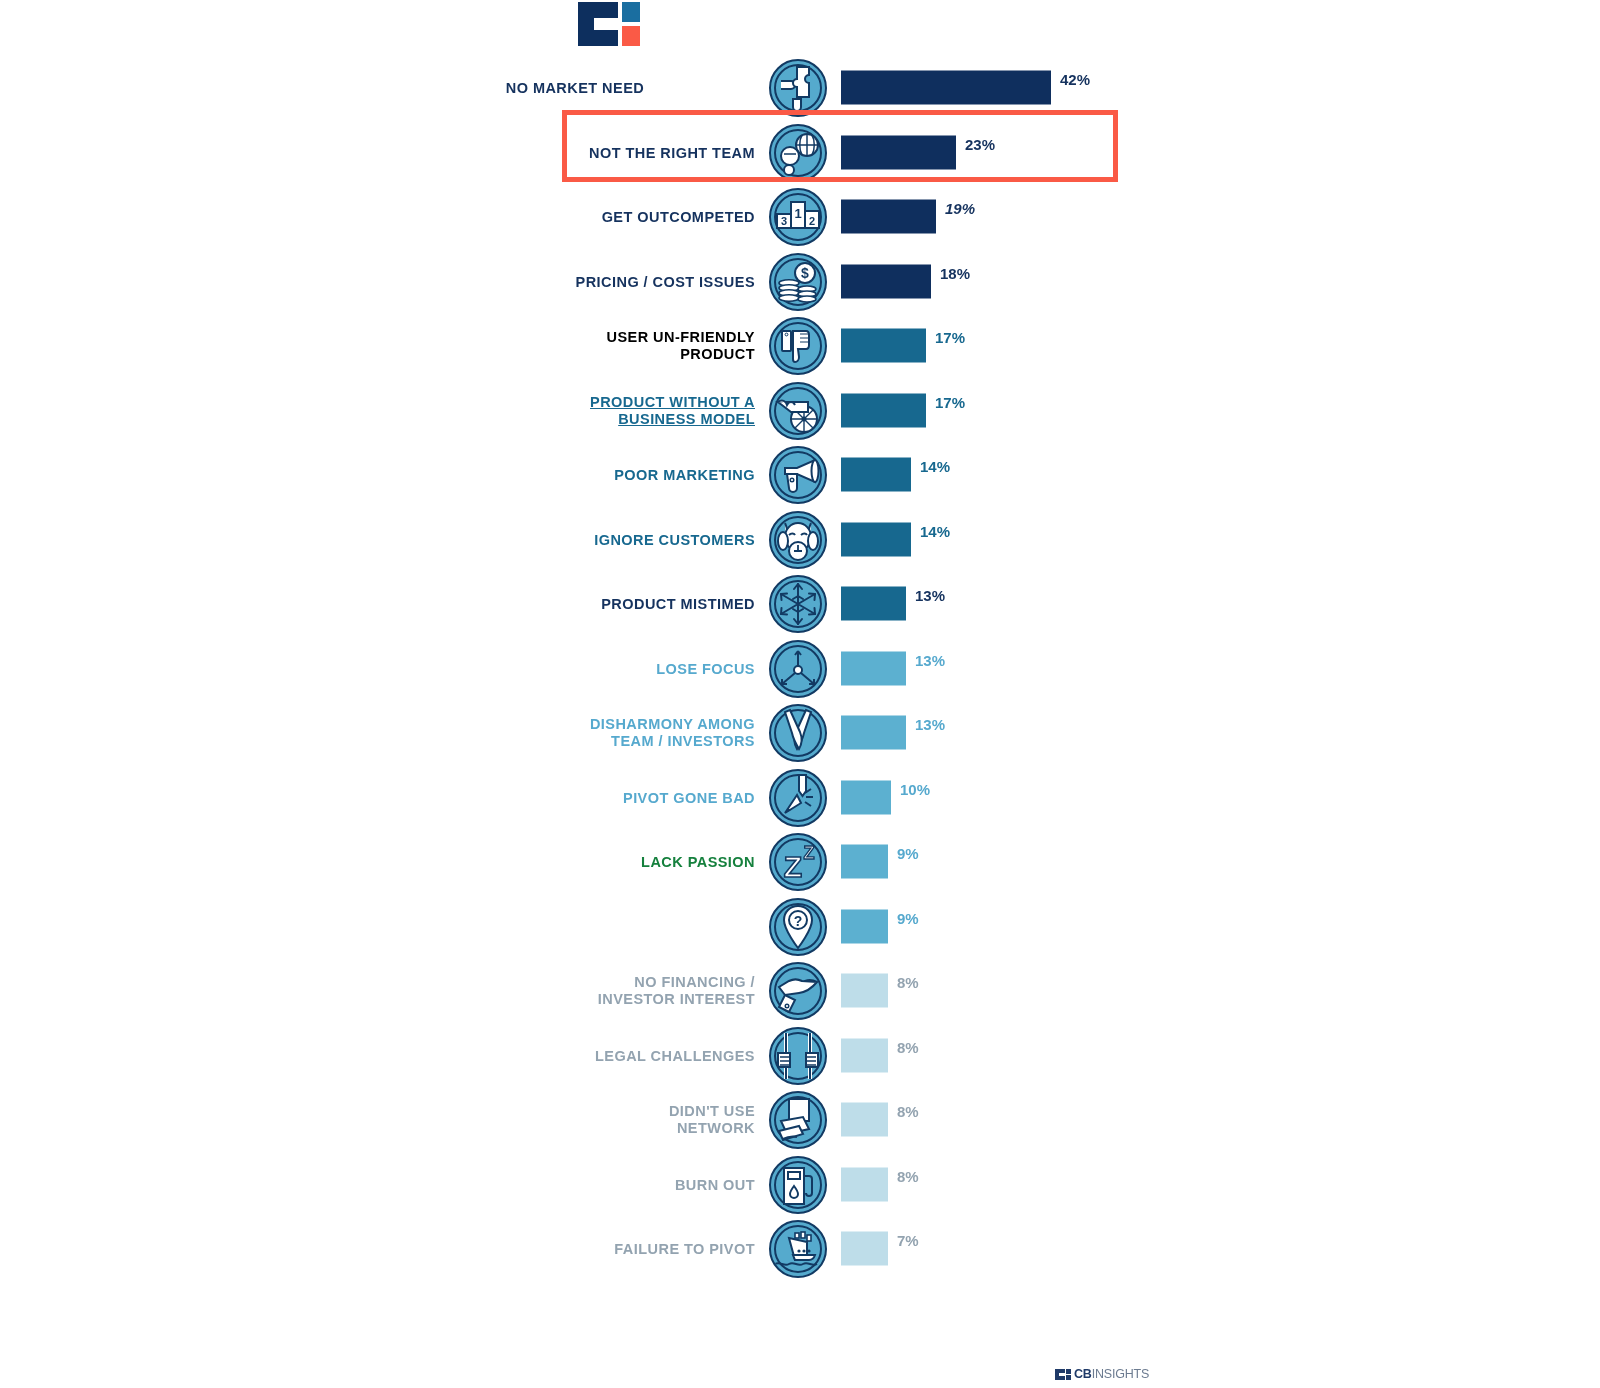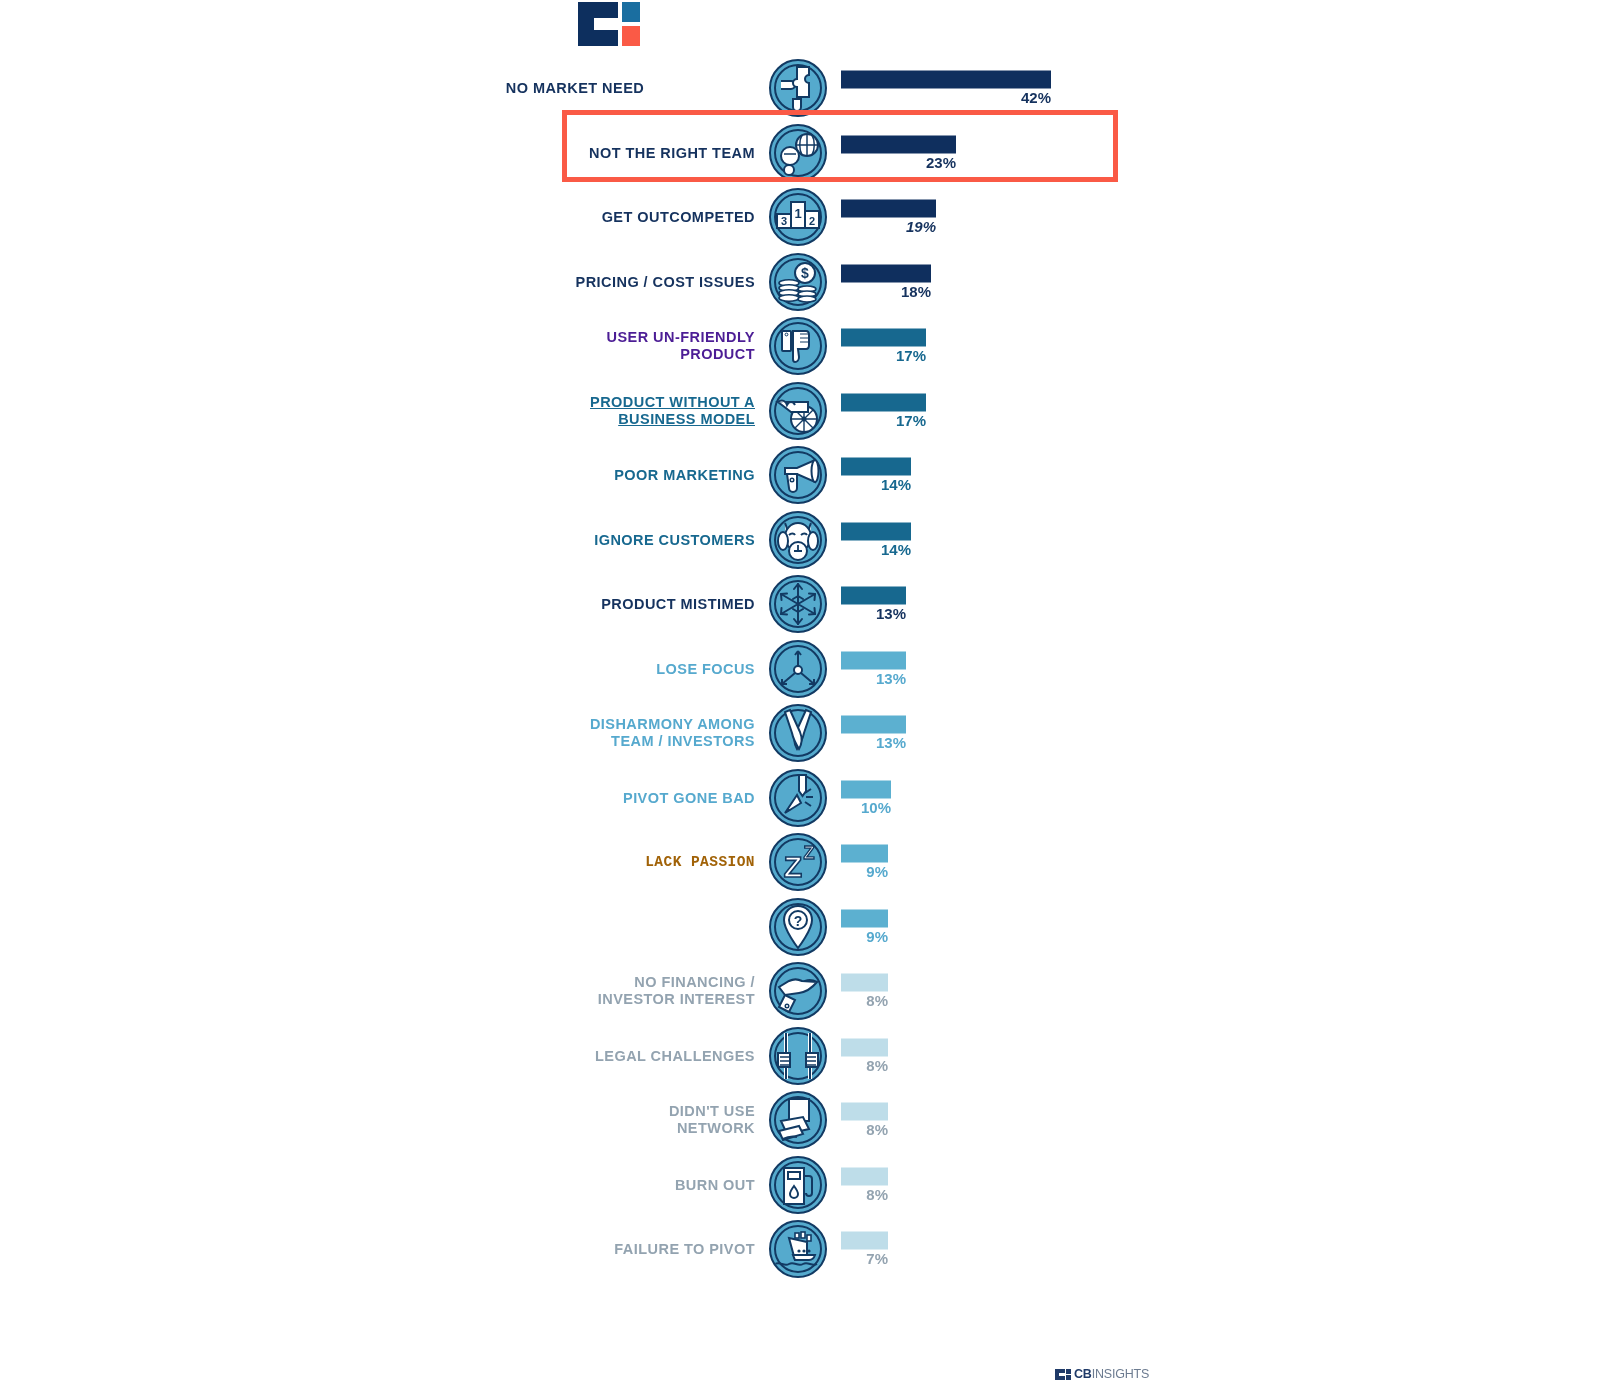--- a/index.html
+++ b/index.html
@@ -124,22 +124,21 @@
     overflow: hidden;
   }
   .icon-circle svg { display:block; }
   .bar-zone {
     position: absolute;
     left: 841px;
     top: 50%;
     transform: translateY(-50%);
     height: 35px;
     display: flex;
-    align-items: flex-end;
-    flex-direction: column;
+    align-items: flex-start;
   }
   .bar {
     height: 34px;
   }
   .bar-value {
     margin-left: 9px;
     font-size: 15px;
     font-weight: bold;
     white-space: nowrap;
   }
@@ -278,21 +277,21 @@
      </g>
    </svg>
         </div>
       </div>
       <div class="bar-zone">
         <div class="bar" style="background: rgb(15, 47, 94); width: 90px;"></div>
         <div class="bar-value" style="color: rgb(21, 50, 94);">18%</div>
       </div>
     </div>
     <div class="row">
-      <div class="label" style="color: #4c1d95;">
+      <div class="label" style="color: #000000;">
         <div>USER UN-FRIENDLY</div>
         <div>PRODUCT</div>
       </div>
       <div class="icon-wrap">
         <div class="icon-circle">
           <svg width="50" height="50" viewBox="0 0 50 50">
      <circle cx="25" cy="25" r="23" fill="none" stroke="#123a63" stroke-width="2"></circle>
      <rect x="9" y="10" width="9" height="20" rx="1" fill="#ffffff" stroke="#123a63" stroke-width="2"></rect>
      <circle cx="13.5" cy="13.5" r="1.4" fill="none" stroke="#123a63"></circle>
      <path d="M19 10h14c2 0 3 2 3 4v10c0 2-1 4-3 4h-8l1 8c0 3-2 5-4 5-1 0-2-1-2-3V10z" fill="#ffffff" stroke="#123a63" stroke-width="2"></path>
@@ -452,21 +451,21 @@
      </g>
    </svg>
         </div>
       </div>
       <div class="bar-zone">
         <div class="bar" style="background: rgb(92, 176, 208); width: 50px;"></div>
         <div class="bar-value" style="color: rgb(86, 169, 206);">10%</div>
       </div>
     </div>
     <div class="row">
-      <div class="label" style="color: #a16207; font-family: Liberation Mono, monospace;">
+      <div class="label" style="color: #15803d;">
         <div>LACK PASSION</div>
       </div>
       <div class="icon-wrap">
         <div class="icon-circle">
           <svg width="50" height="50" viewBox="0 0 50 50">
      <circle cx="25" cy="25" r="23" fill="none" stroke="#123a63" stroke-width="2"></circle>
      <text x="20" y="40" font-size="30" font-weight="bold" fill="#ffffff" stroke="#123a63" stroke-width="1.6" text-anchor="middle" font-family="Liberation Sans">Z</text>
      <text x="36" y="22" font-size="18" font-weight="bold" fill="#ffffff" stroke="#123a63" stroke-width="1.4" text-anchor="middle" font-family="Liberation Sans">Z</text>
    </svg>
         </div>

